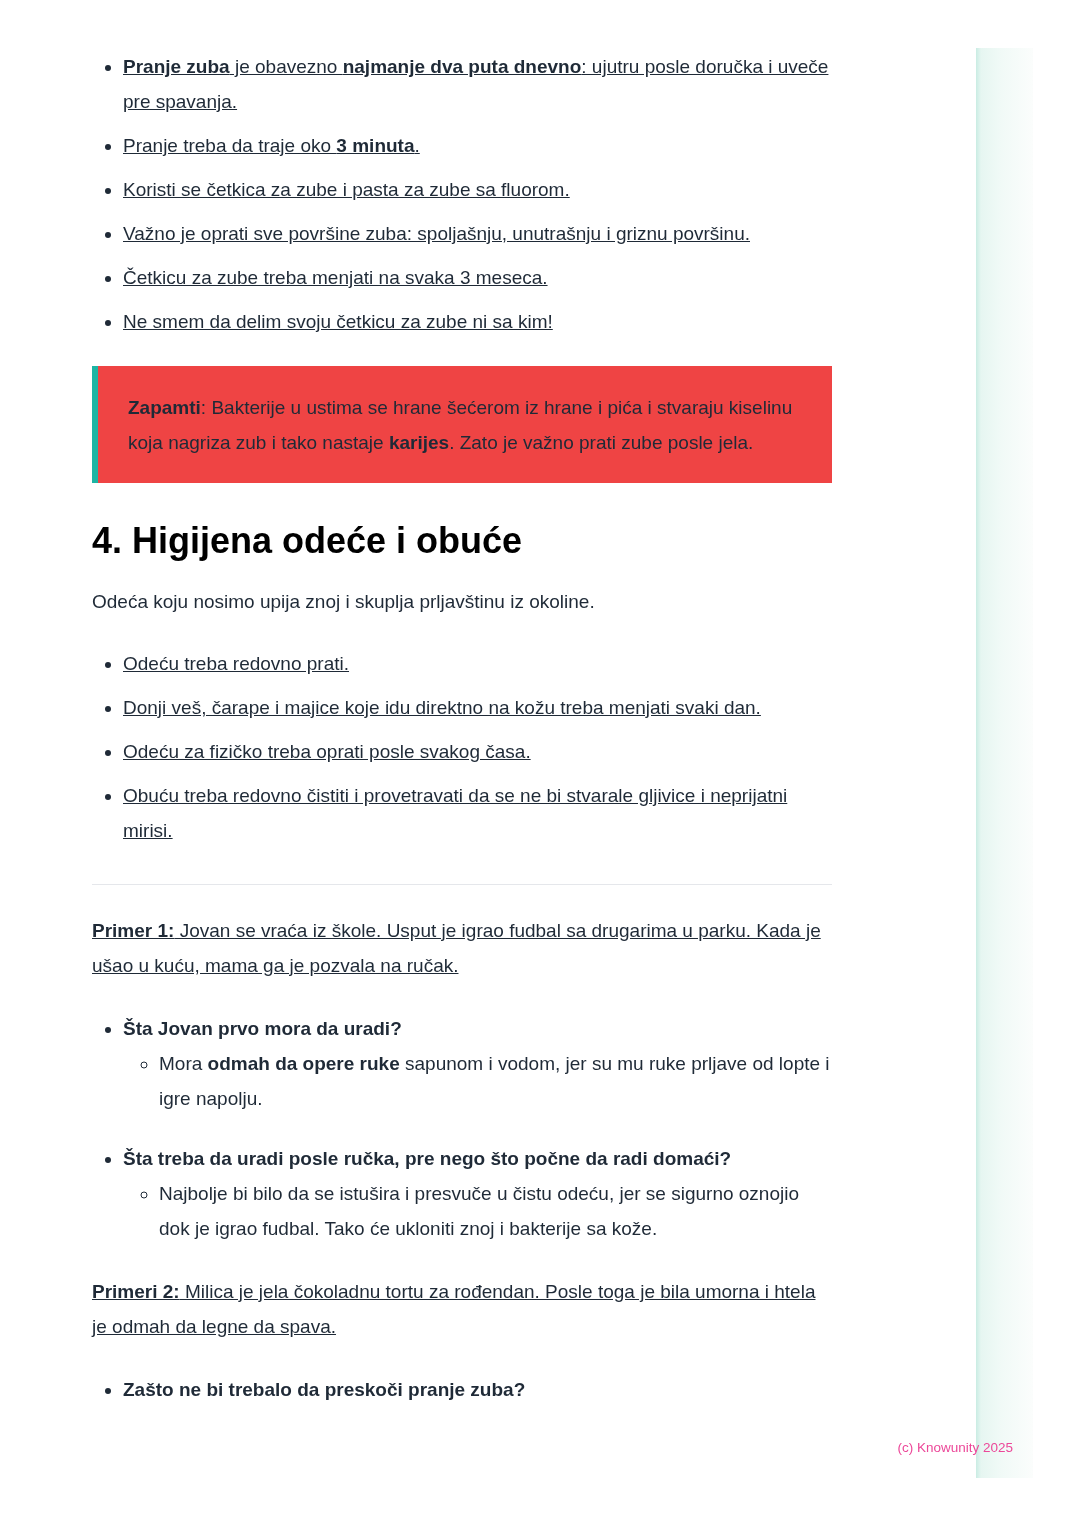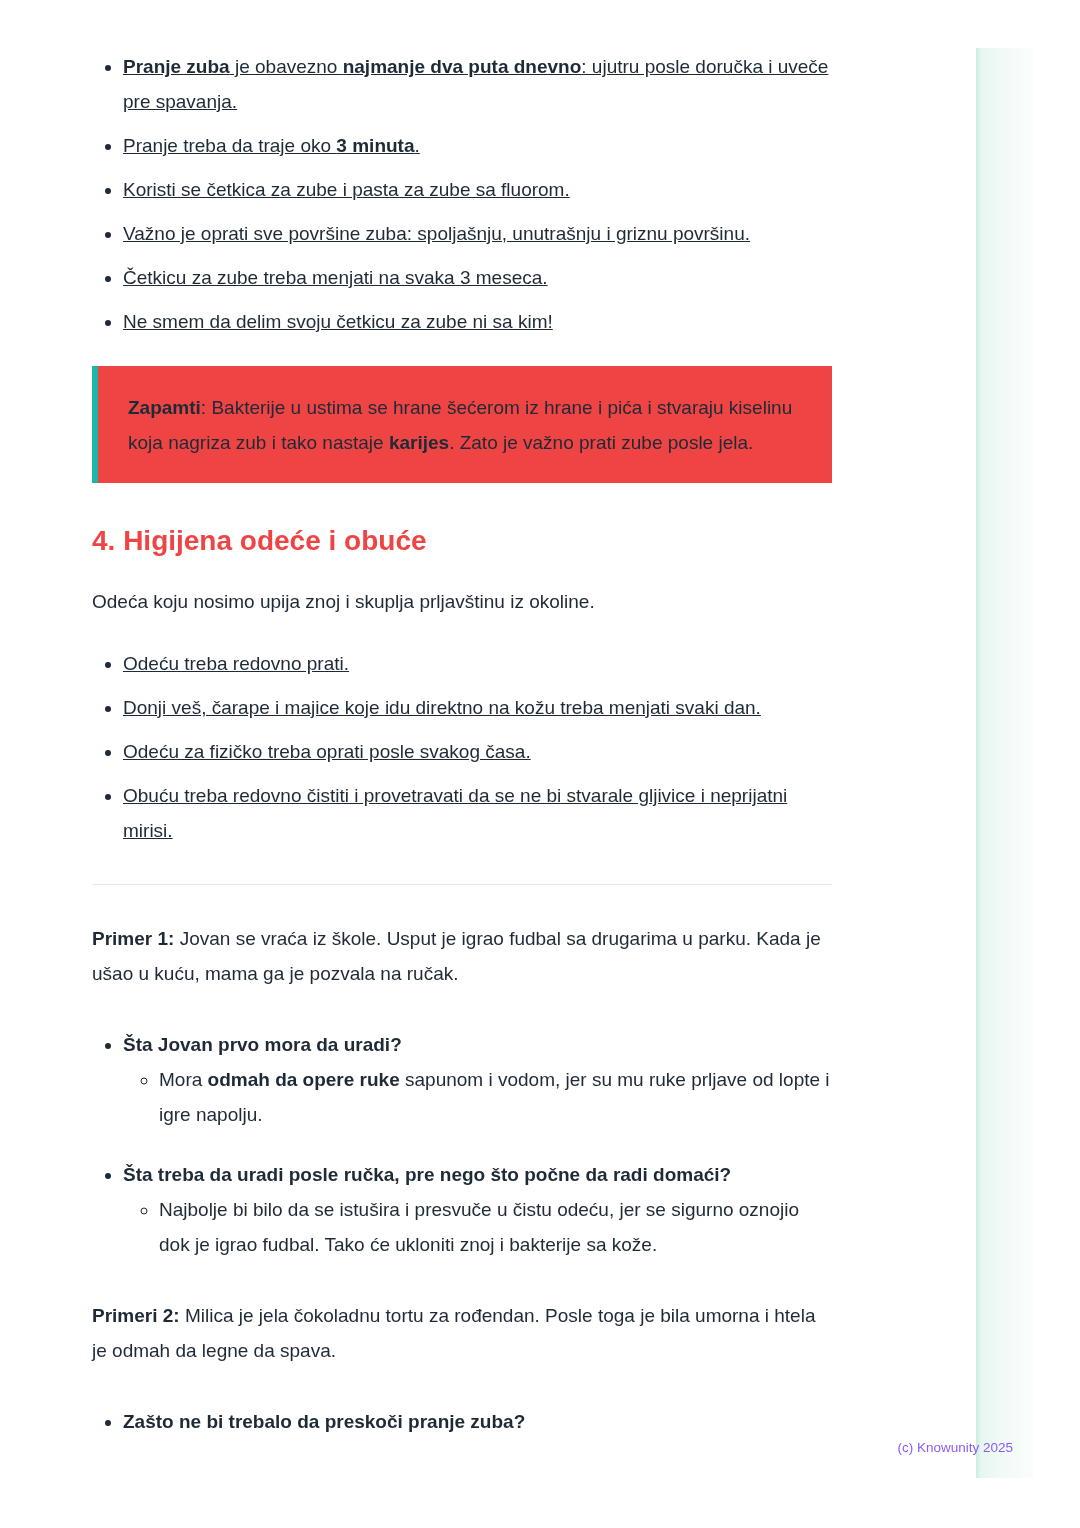--- a/index.html
+++ b/index.html
@@ -38,58 +38,58 @@
   ul.bullets > li:last-child { margin-bottom: 0; }
   .callout {
     margin-top: 27px;
     background: #ef4444;
     border-left: 6px solid #1db5a4;
     padding: 24px 30px 23px 30px;
   }
   .callout p { margin: 0; }
   h2.section-heading {
     margin: 41px 0 0 0;
-    font-size: 28px;
+    font-size: 36px;
     line-height: 34px;
     font-weight: 700;
-    color: #ef4444;
+    color: #000000;
   }
   p.intro { margin: 26px 0 27px 0; }
   hr.divider {
     border: none;
     border-top: 1px solid #e5e7eb;
     margin: 36px 0 0 0;
   }
   h1.page-title {
     margin: 43px 0 0 0;
     font-size: 37px;
     line-height: 44px;
     font-weight: 700;
     color: #3ce2c2;
     padding-bottom: 15px;
     border-bottom: 3px solid #b9f0e4;
   }
-  p.primer { margin: 36px 0; }
+  p.primer { margin: 28px 0; text-decoration: underline; }
   ul.qa { margin: 28px 0 0 0; padding-left: 31px; list-style: disc; }
   ul.qa > li.qa-item { margin-bottom: 25px; }
   ul.qa > li.qa-item:last-child { margin-bottom: 0; }
   ul.sub {
     margin: 0; padding-left: 36px;
     list-style: circle;
   }
   ul.sub > li { margin: 0; }
   ul.final-list { margin: 28px 0 0 0; padding-left: 31px; list-style: disc; }
   ul.final-list > li { margin: 0; }
   .footer {
     position: absolute;
     top: 1440px;
     right: 67px;
     font-size: 13.5px;
     line-height: 16px;
-    color: #8b5cf6;
+    color: #ec4899;
     z-index: 3;
     margin-left: 38px;
   }
 </style>
 </head>
 <body>
 
 <div class="side-strip"></div>
 
 <div class="content">

